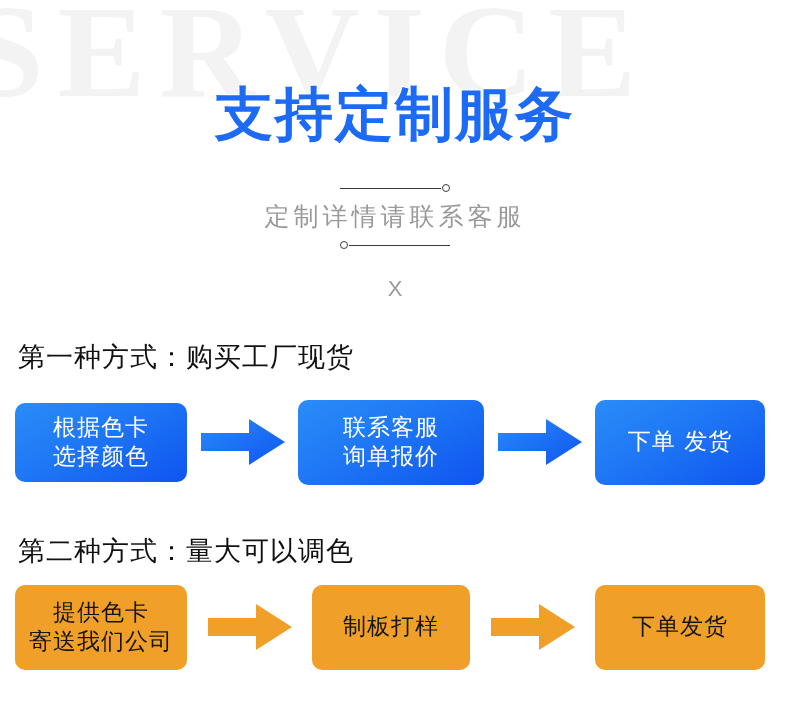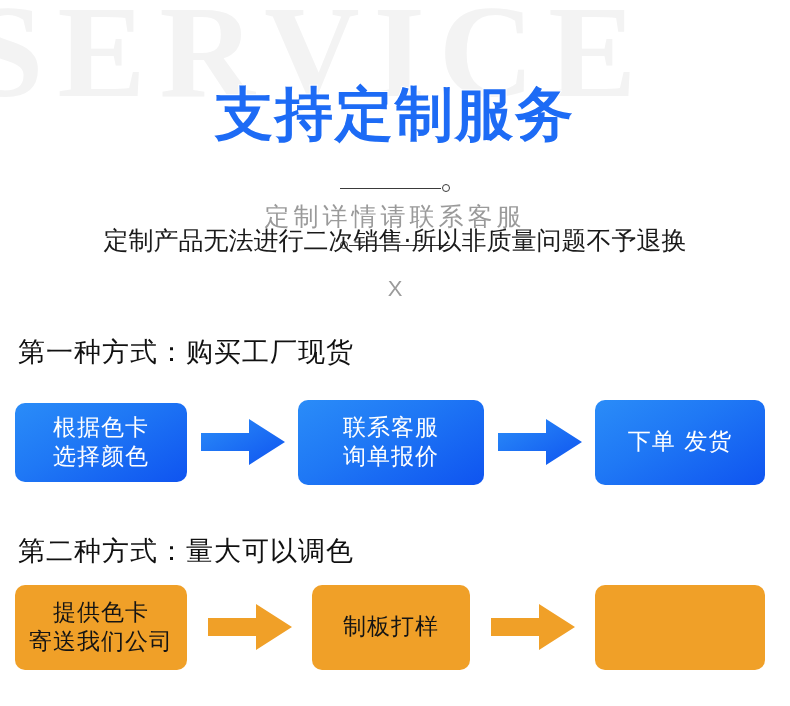--- a/index.html
+++ b/index.html
@@ -130,21 +130,21 @@
   .section-heading {
     position: absolute;
     left: 18px;
     font-family: "DejaVu Sans", "Liberation Sans", sans-serif;
     font-size: 27px;
     color: #111111;
     letter-spacing: 1px;
     white-space: nowrap;
     line-height: 1;
   }
-  #heading-1 { top: 338px; }
+  #heading-1 { top: 346px; font-family: Liberation Mono, monospace; }
   #heading-2 { top: 537px; }
 
   .flow {
     position: absolute;
     left: 0;
     width: 790px;
     height: 92px;
     display: flex;
     align-items: center;
   }
@@ -210,21 +210,20 @@
       <span class="bar"></span>
       <span class="dot"></span>
     </span>
     <span class="subtitle-text">定制详情请联系客服</span>
     <span class="rule right">
       <span class="dot"></span>
       <span class="bar"></span>
     </span>
   </div>
 
-  <div class="notice">定制产品无法进行二次销售·所以非质量问题不予退换</div>
 
   <div class="close-mark">X</div>
 
   <div class="section-heading" id="heading-1">第一种方式：购买工厂现货</div>
 
   <div class="flow blue" id="flow-1">
     <div class="flow-box box-a">
       <span>根据色卡</span>
       <span>选择颜色</span>
     </div>
@@ -284,17 +283,18 @@
       <span></span>
     </div>
 
     <span class="arrow-wrap">
       <svg class="arrow-svg" width="84" height="46" viewBox="0 0 84 46" aria-hidden="true">
         <polygon points="0,14 48,14 48,0 84,23 48,46 48,32 0,32" fill="#f0a028"></polygon>
       </svg>
     </span>
 
     <div class="flow-box box-c">
+      <span>下单发货</span>
     </div>
     <span class="spacer-end"></span>
   </div>
 
 </div>
 
 </body></html>

